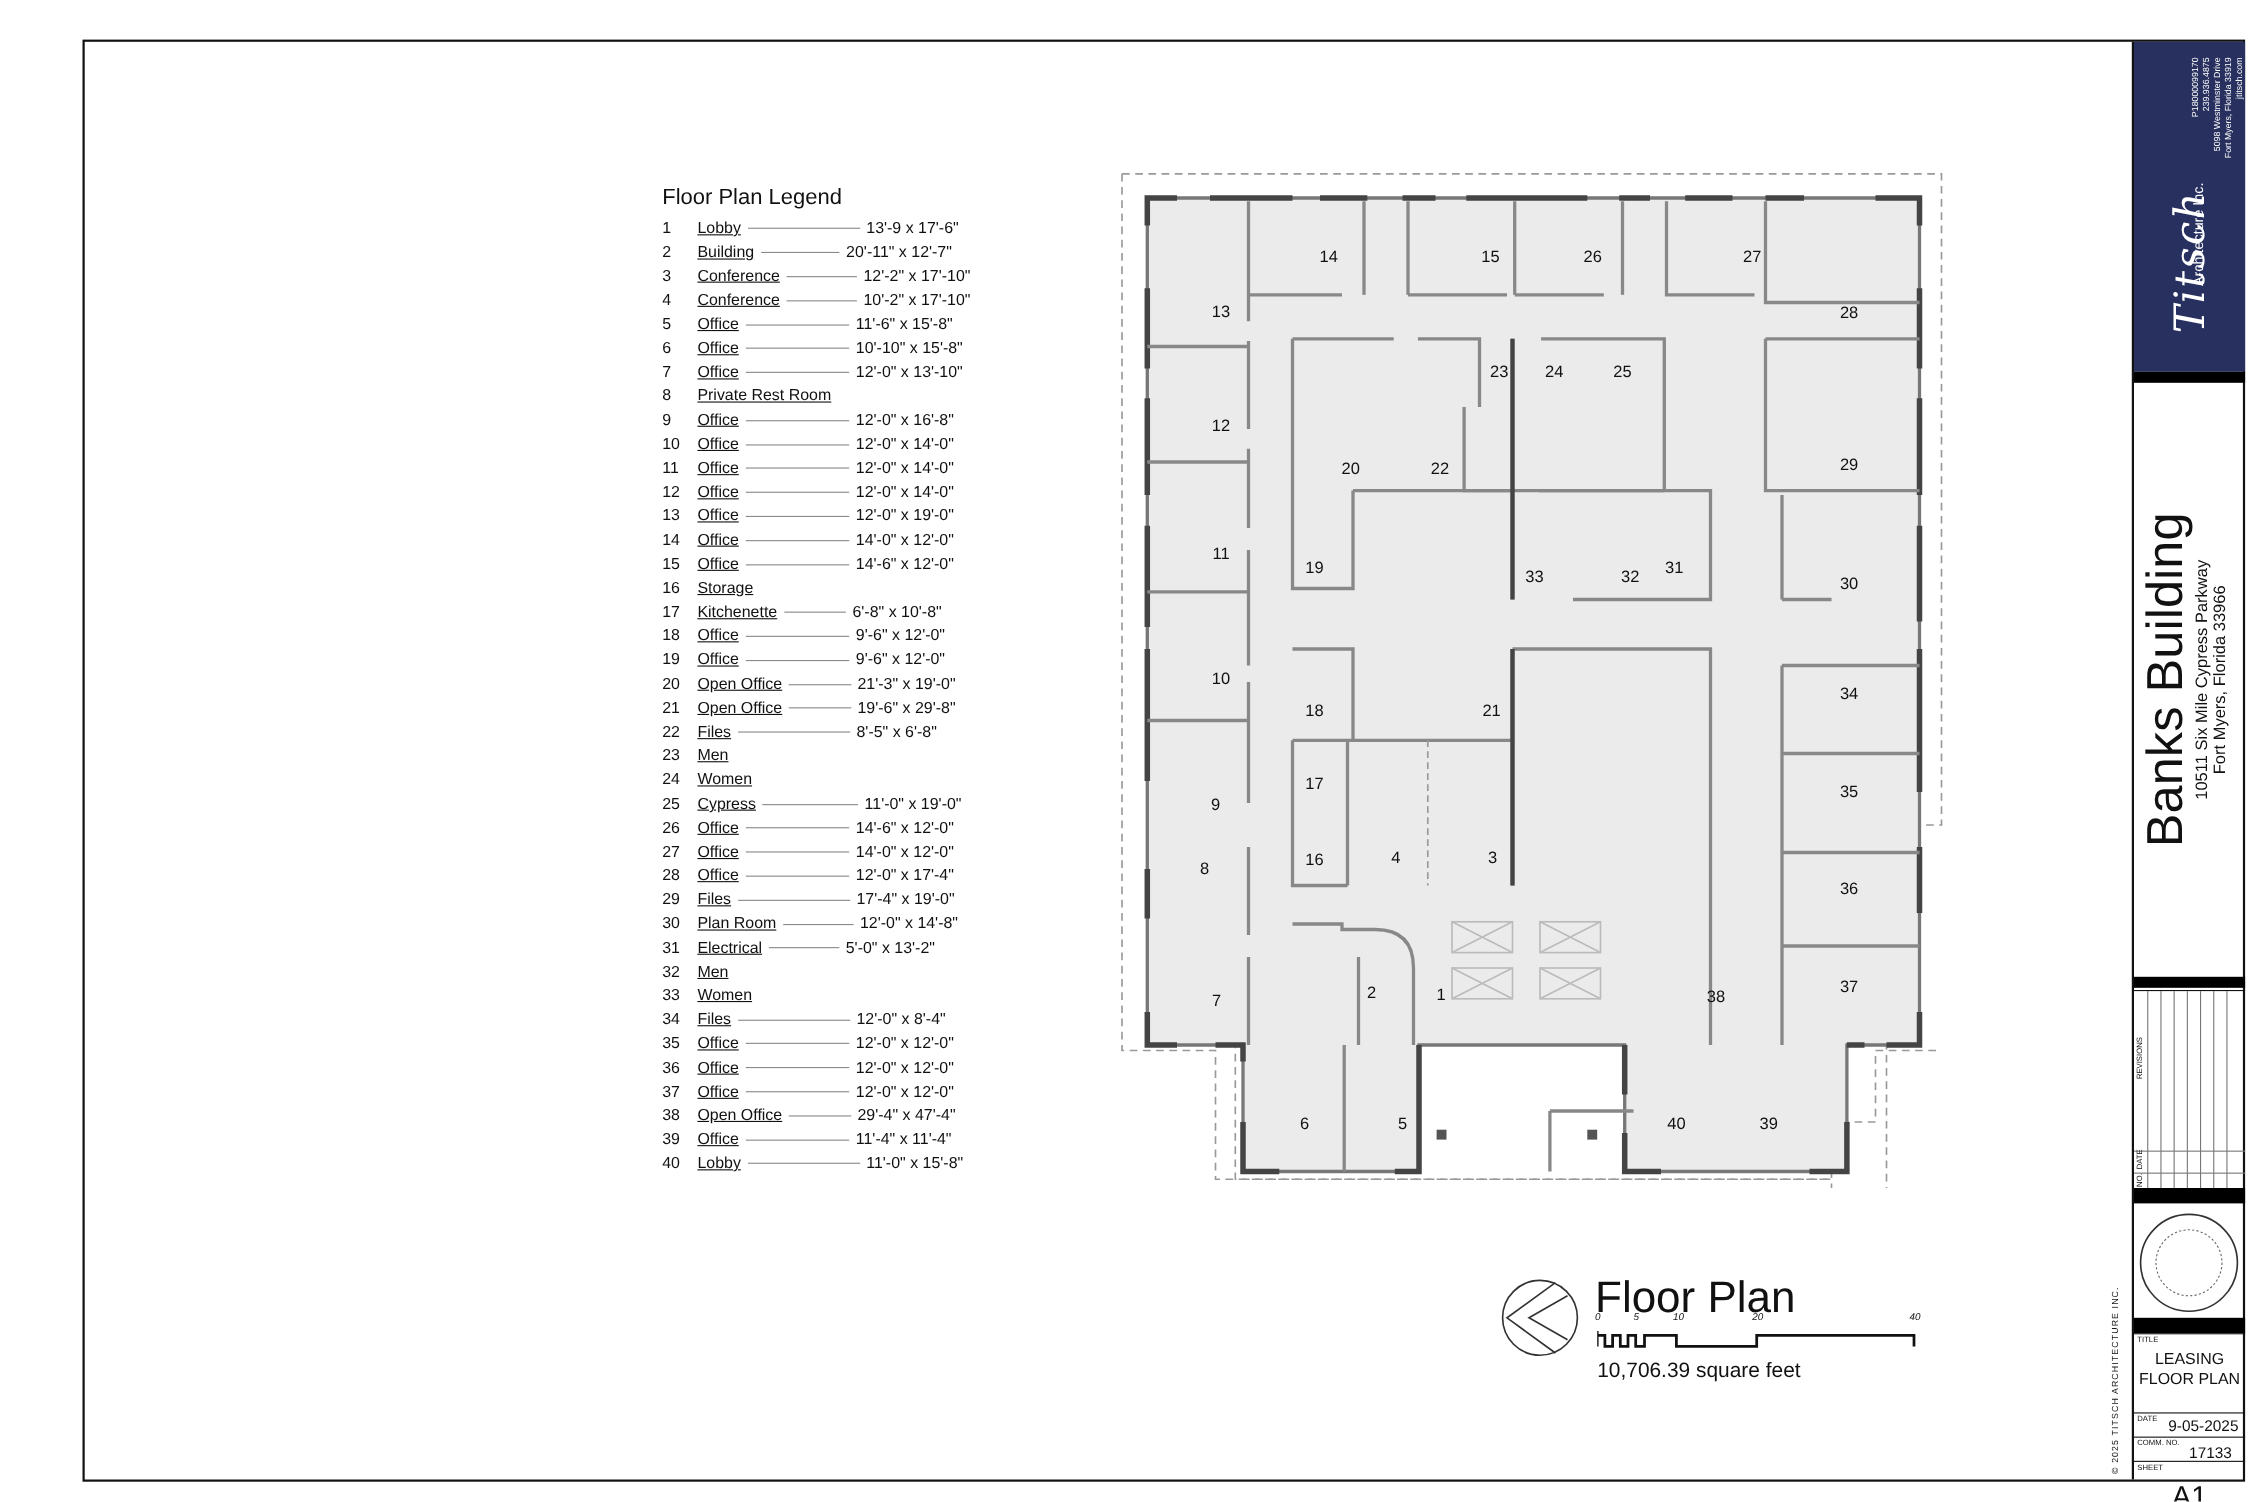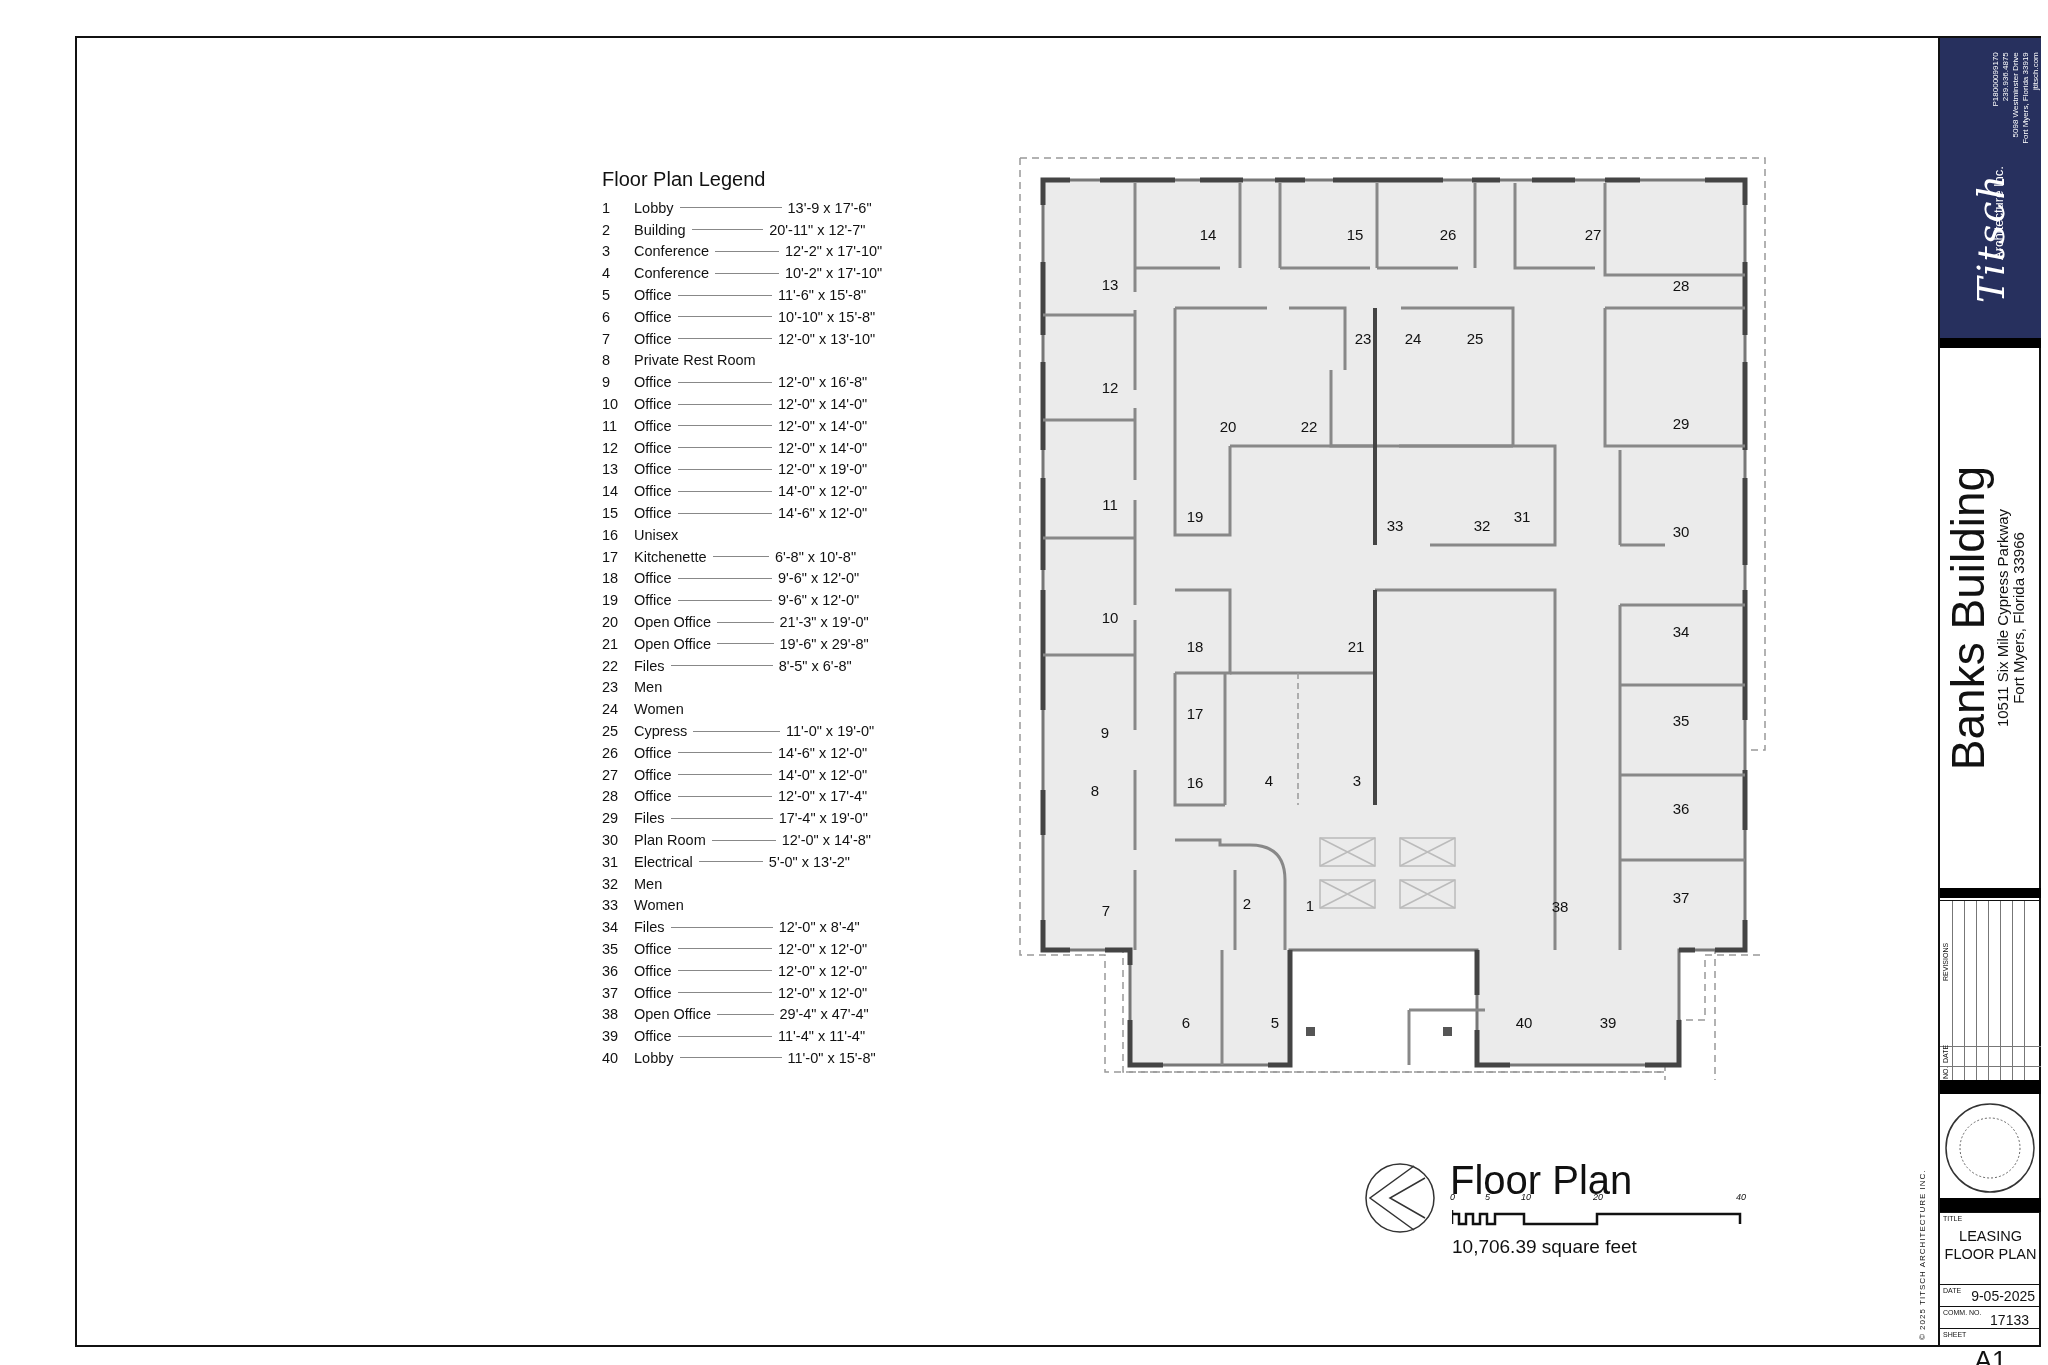--- a/index.html
+++ b/index.html
@@ -2,21 +2,21 @@
 <html><head>
 <meta charset="utf-8">
 <style>
   html,body{margin:0;padding:0;background:#ffffff;}
   body{width:2048px;height:1365px;position:relative;overflow:hidden;font-family:"Liberation Sans",sans-serif;color:#111;}
   .sheet{position:absolute;left:75px;top:36px;width:1966px;height:1311px;border:2px solid #111;box-sizing:border-box;}
   .legend{position:absolute;left:602px;top:168px;width:300px;}
   .legend-title{font-size:20px;margin-bottom:6px;}
   .legend-row{display:flex;align-items:center;height:21.8px;font-size:14.5px;}
   .legend-num{width:32px;}
-  .legend-name{white-space:nowrap;}
+  .legend-name{white-space:nowrap;text-decoration:underline;}
   .legend-leader{flex:0 0 auto;height:1px;background:#888;margin:0 6px;}
   .legend-dim{white-space:nowrap;}
   .plan{position:absolute;left:1015px;top:150px;width:760px;height:930px;}
   .room-num{position:absolute;font-size:15px;transform:translate(-50%,-50%);}
   .title-area{position:absolute;left:1360px;top:1158px;}
   .plan-title{font-size:40px;line-height:44px;margin-left:90px;}
   .sqft{font-size:19px;margin-left:92px;margin-top:34px;}
   .north{position:absolute;left:0;top:0;}
   .scale{position:absolute;left:92px;top:48px;}
   .scale-lbl{position:absolute;top:-14px;font-size:9px;font-style:italic;}
@@ -131,21 +131,21 @@
         <span class="legend-dim">14'-0" x 12'-0"</span>
       </div>
       <div class="legend-row">
         <span class="legend-num">15</span>
         <span class="legend-name">Office</span>
         <span class="legend-leader" style="width: 94.4px;"></span>
         <span class="legend-dim">14'-6" x 12'-0"</span>
       </div>
       <div class="legend-row">
         <span class="legend-num">16</span>
-        <span class="legend-name">Unisex</span>
+        <span class="legend-name">Storage</span>
       </div>
       <div class="legend-row">
         <span class="legend-num">17</span>
         <span class="legend-name">Kitchenette</span>
         <span class="legend-leader" style="width: 56.4px;"></span>
         <span class="legend-dim">6'-8" x 10'-8"</span>
       </div>
       <div class="legend-row">
         <span class="legend-num">18</span>
         <span class="legend-name">Office</span>

